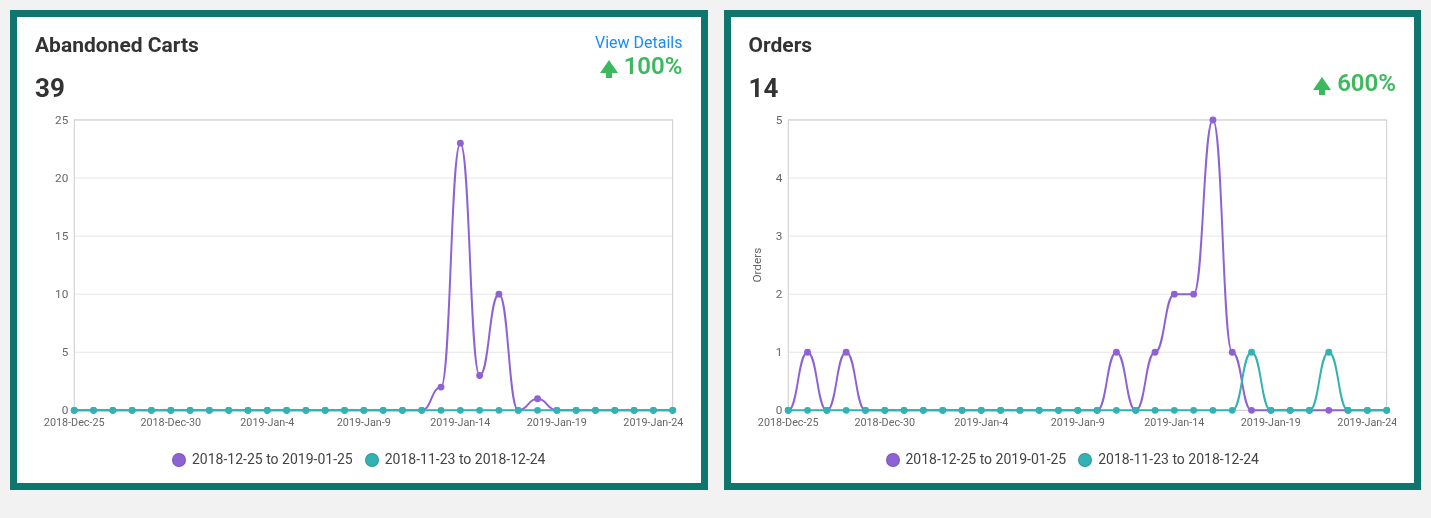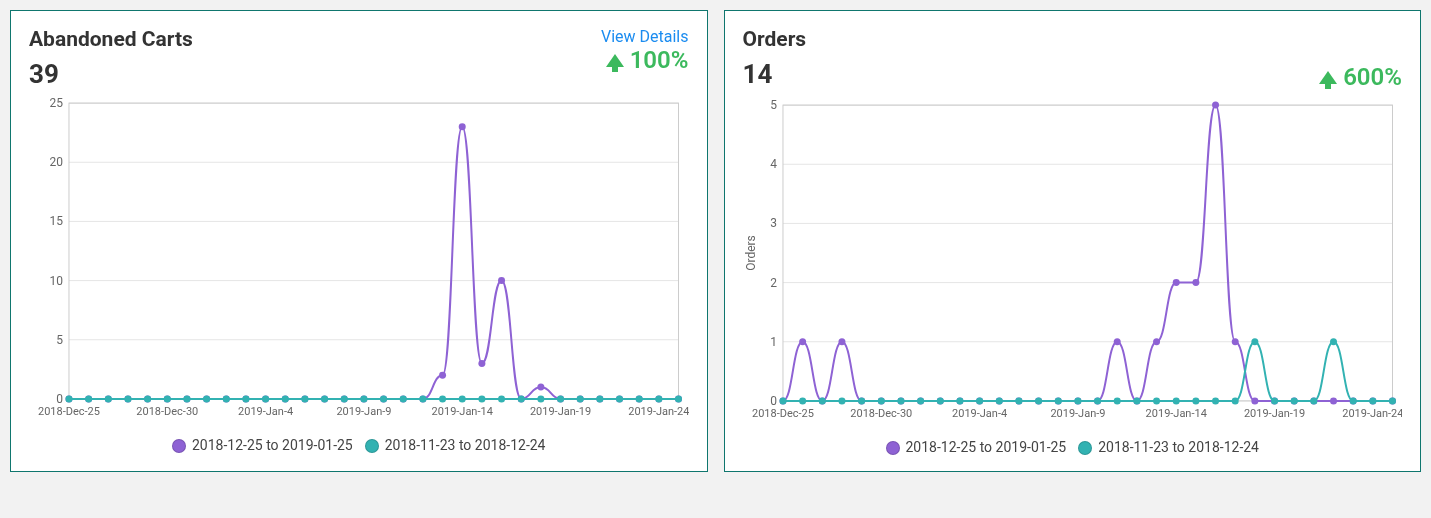--- a/index.html
+++ b/index.html
@@ -7,40 +7,40 @@
     background: #f2f2f2;
     font-family: "Segoe UI", Roboto, "Helvetica Neue", Arial, sans-serif;
     padding: 10px;
   }
   .dashboard {
     display: flex;
     gap: 16px;
   }
   .card {
     background: #fff;
-    border: 1px solid #0f766e;
+    border: 7px solid #0f766e;
     flex: 1;
     padding: 16px 18px 6px 18px;
     position: relative;
   }
   .card-header {
     display:flex;
     justify-content: space-between;
     align-items: flex-start;
   }
   .title-block .title {
     font-size: 21px;
     font-weight: 700;
     color: #333;
   }
   .title-block .value {
     font-size: 26px;
     font-weight: 700;
     color: #333;
-    margin-top: 8px;
+    margin-top: 16px;
   }
   .right-block { text-align:right; }
   .details-link {
     color:#1b8cf0;
     font-size: 16px;
     cursor:pointer;
   }
   .change {
     color:#3cb95d;
     font-size: 24px;

